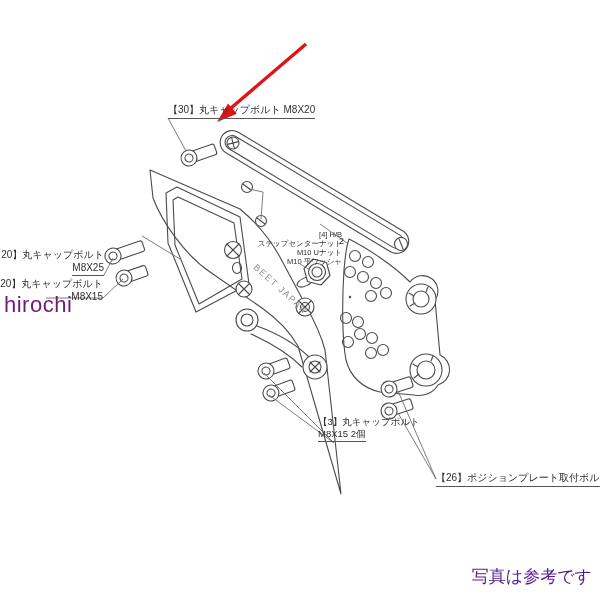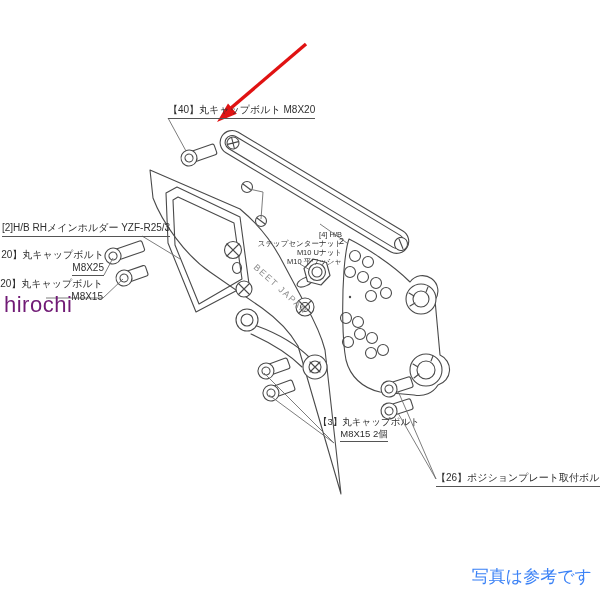--- a/index.html
+++ b/index.html
@@ -5,21 +5,21 @@
   html,body{margin:0;padding:0;background:#fff;}
   #canvas{position:relative;width:600px;height:600px;background:#ffffff;overflow:hidden;
           font-family:"Liberation Sans","DejaVu Sans",sans-serif;}
   #art{position:absolute;left:0;top:0;}
   .label{position:absolute;font-size:10px;color:#2f2f2f;white-space:nowrap;line-height:1.25;}
   .ul{border-bottom:1px solid #555;padding-bottom:1px;display:inline-block;}
   .rt{text-align:right;}
   .tiny{font-size:7.5px;line-height:1.2;}
   .mid{font-size:9.5px;}
   .watermark{position:absolute;font-size:22px;color:#701a75;letter-spacing:.5px;margin-top:8px;}
-  .footer{position:absolute;font-size:17px;color:#3b82f6;}
+  .footer{position:absolute;font-size:17px;color:#4c1d95;}
 </style>
 </head>
 <body>
 
 <div id="canvas">
 
 <svg id="art" width="600" height="600" viewBox="0 0 600 600">
 
   <g stroke="#4a4a4a" stroke-width="1.1" fill="none" stroke-linejoin="round" stroke-linecap="round">
 
@@ -146,27 +146,24 @@
     <path d="M436,479 L398,413"></path>
   </g>
 
   <g>
     <line x1="306" y1="44" x2="231" y2="108" stroke="#e01212" stroke-width="3.4"></line>
     <polygon points="217,122 228,103.5 236.8,113.8" fill="#e01212"></polygon>
   </g>
 </svg>
 
 <div class="label" style="left:168px;top:104px">
-  <span class="ul">【40】丸キャップボルト M8X20</span>
+  <span class="ul">【30】丸キャップボルト M8X20</span>
 </div>
 
 
-<div class="label" style="left:2px;top:222px">
-  <span class="ul">[2]H/B RHメインホルダー YZF-R25/3</span>
-</div>
 
 <div class="label rt" style="right:496px;top:249px">
   <div>【20】丸キャップボルト</div>
   <div><span class="ul">M8X25</span></div>
 </div>
 
 <div class="label rt" style="right:497px;top:278px">
   <div>【20】丸キャップボルト</div>
   <div>M8X15</div>
 </div>
@@ -176,21 +173,21 @@
 
 <div class="label rt tiny" style="right:258px;top:230px">
   <div>[4] H/B</div>
   <div>ステップセンターナット</div>
   <div>M10 Uナット</div>
   <div>M10 平ワッシャ</div>
 </div>
 
 <div class="label" style="left:339px;top:236px;font-size:9px">2</div>
 
-<div class="label mid" style="left:318px;top:416px;width:92px;text-align:center">
+<div class="label mid" style="left:318px;top:416px;width:92px;text-align:left">
   <div>【3】丸キャップボルト</div>
   <div><span class="ul">M8X15 2個</span></div>
 </div>
 
 <div class="label" style="left:436px;top:472px">
   <span class="ul">【26】ポジションプレート取付ボルト 2個</span>
 </div>
 
 <div class="footer" style="right:8px;top:565px">写真は参考です</div>
 

